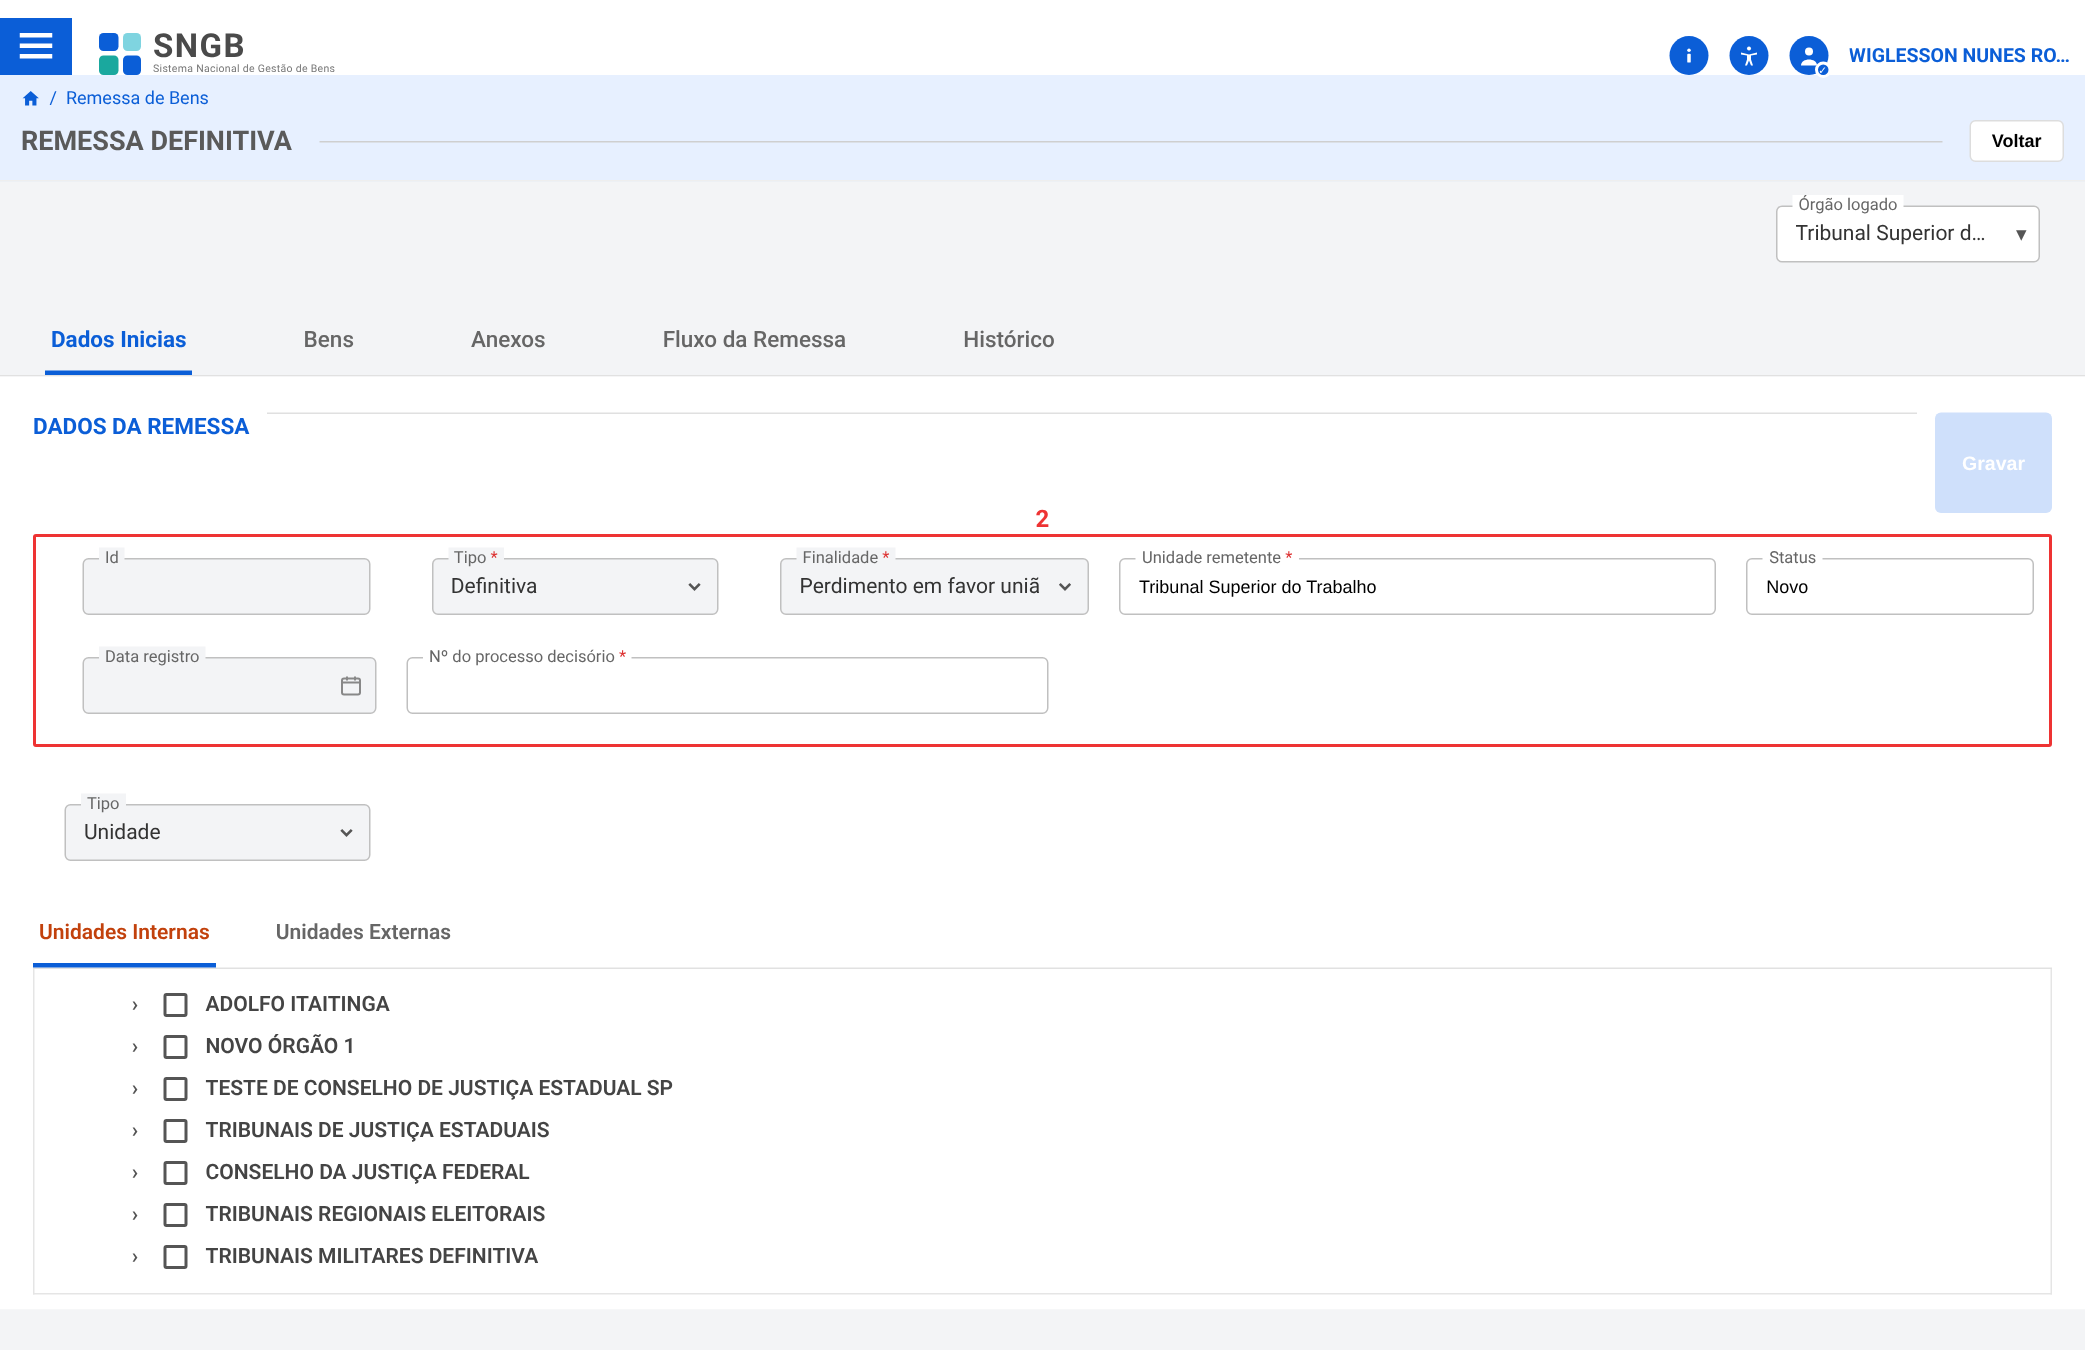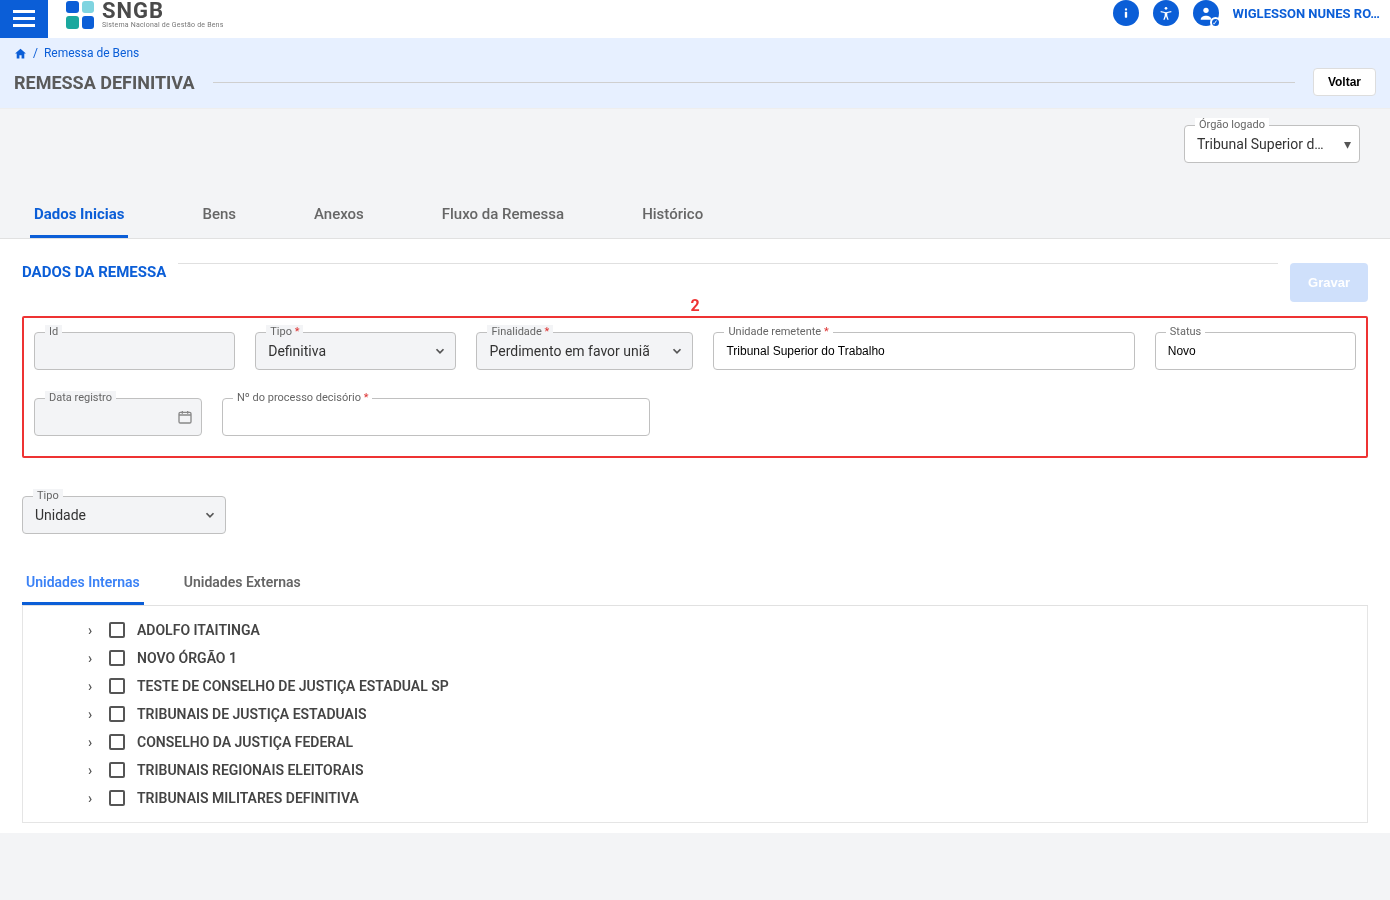--- a/index.html
+++ b/index.html
@@ -1,20 +1,20 @@
 <!DOCTYPE html>
 <html><head>
 <meta charset="utf-8">
 <style>
   * { box-sizing: border-box; margin: 0; padding: 0; }
   html, body { font-family: "Segoe UI", Roboto, Arial, sans-serif; background:#f3f4f6; color:#333; }
   body { width:1390px; }
 
   
-  .topbar { height:38px; background:#fff; display:flex; align-items:flex-start; }
+  .topbar { height:50px; background:#fff; display:flex; align-items:flex-end; }
   .menu-btn { width:48px; height:38px; background:#0b5ed7; display:flex; align-items:center; justify-content:center; cursor:pointer; }
   .menu-btn svg { fill:#fff; }
   .logo { margin-left:18px; display:flex; align-items:center; gap:8px; }
   .logo-mark { width:28px; height:28px; display:grid; grid-template-columns:1fr 1fr; grid-template-rows:1fr 1fr; gap:3px; }
   .logo-mark span { border-radius:3px; }
   .logo-mark .a{background:#0b5ed7;} .logo-mark .b{background:#7fd4e0;} .logo-mark .c{background:#1aa89e;} .logo-mark .d{background:#0b5ed7;}
   .logo-text { line-height:1; }
   .logo-text .big { font-weight:700; font-size:22px; color:#4a4a4a; letter-spacing:1px; }
   .logo-text .small { font-size:7px; color:#777; letter-spacing:0.2px; }
   .topbar-spacer { flex:1; }
@@ -27,54 +27,54 @@
   .crumbs { font-size:12px; color:#0b5ed7; display:flex; align-items:center; gap:6px; margin-bottom:8px;}
   .crumbs a { color:#0b5ed7; text-decoration:none; cursor:pointer;}
   .title-row { display:flex; align-items:center; gap:18px; }
   .title-row h1 { font-size:18px; font-weight:700; color:#5a5a5a; white-space:nowrap; }
   .title-divider { flex:1; height:1px; background:#cfcfcf; }
   .voltar-btn { background:#fff; border:1px solid #ddd; border-radius:4px; padding:6px 14px; font-size:12px; font-weight:600; cursor:pointer; }
 
   
   .orgao-row { display:flex; justify-content:flex-end; padding:16px 30px 0 30px;}
   .fieldbox { position:relative; border:1px solid #c0c0c0; border-radius:4px; background:#fff; padding:10px 30px 10px 12px; font-size:14px; min-height:38px; display:flex; align-items:center; }
-  .fieldbox.gray { background:#f3f4f6; }
+  .fieldbox.gray { background:#f3f4f6;margin-left:21px; }
   .fieldbox .legend { position:absolute; top:-8px; left:10px; background:inherit; padding:0 4px; font-size:11px; color:#666; white-space:nowrap;}
   .fieldbox .req { color:#d33; }
   .fieldbox .chev { position:absolute; right:8px; top:50%; transform:translateY(-50%); color:#555; pointer-events:none;}
   .orgao-row .fieldbox { width:176px; }
 
   
   .tabs { display:flex; gap:70px; padding:30px 30px 0 30px; border-bottom:1px solid #e1e1e1; background:#f3f4f6;}
   .tab { padding:12px 4px; font-size:15px; color:#666; cursor:pointer; border-bottom:3px solid transparent; font-weight:500;}
   .tab.active { color:#0b5ed7; border-bottom-color:#0b5ed7; font-weight:700;}
 
   .content { background:#fff;}
   .section { padding:24px 22px 10px;}
   .section-head { display:flex; margin-bottom:14px;}
   .section-head h2 { font-size:15px; font-weight:700; color:#0b5ed7; white-space:nowrap;}
   .section-head .line { flex:1; height:1px; background:#e0e0e0; margin-left:12px;}
-  .gravar-btn { margin-left:12px; background:#cfe0fb; color:#fff; border:none; border-radius:4px; padding:12px 18px; font-size:13px; font-weight:600; cursor:default;}
+  .gravar-btn { margin-left:12px; background:#cfe0fb; color:#fff; border:none; border-radius:4px; padding:26px 18px; font-size:13px; font-weight:600; cursor:default;}
 
   .redbox { border:2px solid #e33; border-radius:2px; padding:14px 10px 20px; position:relative; min-height:130px;}
   .badge2 { position:absolute; top:-22px; left:50%; transform:translateX(-50%); color:#e33; font-weight:700; font-size:16px;}
   .form-row { display:flex; gap:20px; }
   .form-row + .form-row { margin-top:28px; }
 
   .w-id{width:204px;} .w-tipo{width:204px;} .w-fin{width:220px;}
   .w-un{width:428px;} .w-status{width:204px;}
-  .w-data{width:168px;} .w-proc{width:428px;}
+  .w-data{width:196px;} .w-proc{width:428px;}
   .fieldbox input { border:none; outline:none; background:transparent; font-size:12px; width:100%; }
   .cal-icon { position:absolute; right:8px; top:50%; transform:translateY(-50%); color:#888; }
 
   
   .destino-select{ width:204px; margin-top:4px;}
   .subtabs { display:flex; gap:36px; margin:28px 0 0 0; border-bottom:1px solid #e1e1e1;}
   .subtab { padding:12px 4px; font-size:14px; color:#666; cursor:pointer; border-bottom:3px solid transparent; font-weight:600;}
-  .subtab.active { color:#3b82f6; border-bottom-color:#0b5ed7;}
+  .subtab.active { color:#c2410c; border-bottom-color:#0b5ed7;}
   .tree { border:1px solid #e5e5e5; border-top:none; padding:10px 0; max-height:270px; overflow-y:auto;}
   .tree-row { display:flex; align-items:center; gap:12px; padding:6px 8px 6px 60px; font-size:14px; color:#444; font-weight:600; cursor:pointer;}
   .tree-row .arrow { width:14px; text-align:center; color:#555; font-size:14px;}
   .tree-row .cb { width:16px; height:16px; border:2px solid #555; border-radius:2px; flex-shrink:0;}
   .tree::-webkit-scrollbar{width:8px;} .tree::-webkit-scrollbar-thumb{background:#ccc;border-radius:4px;}
 
   svg{display:block;}
 </style>
 </head>
 <body>

